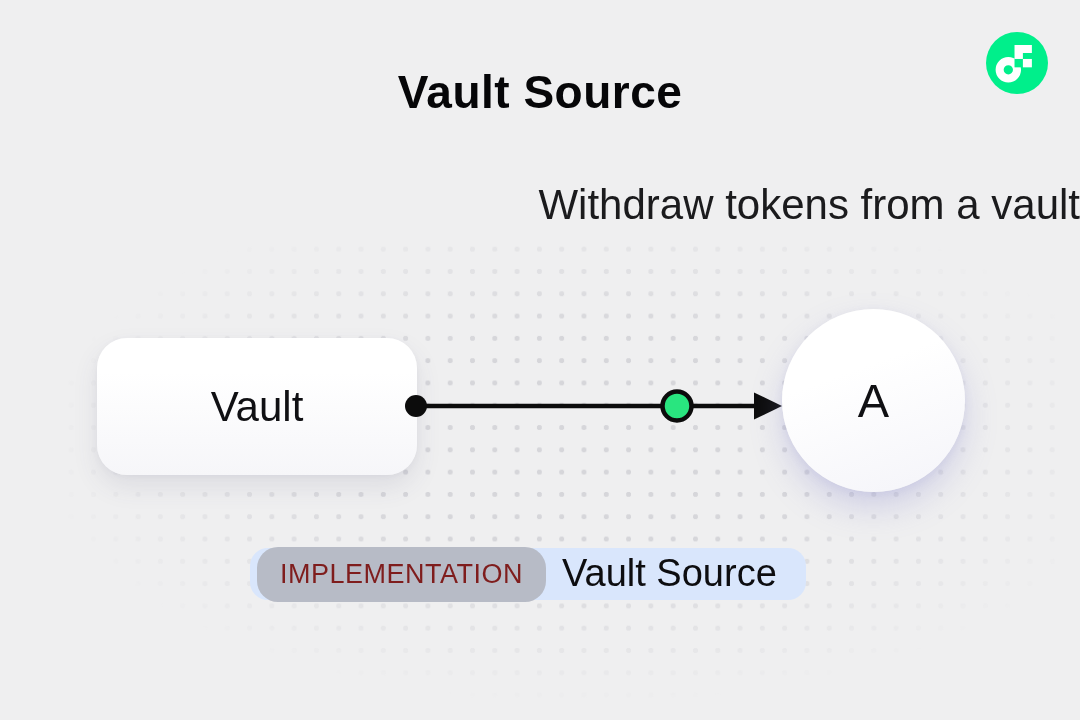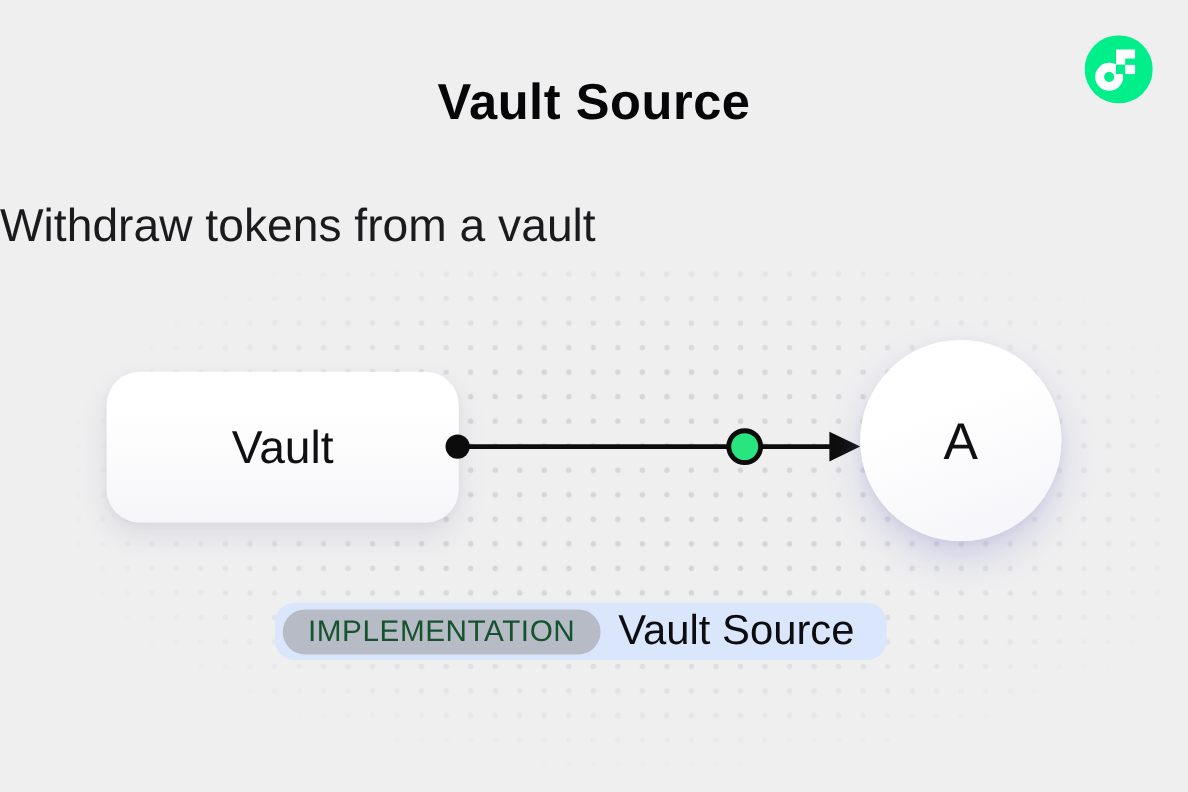--- a/index.html
+++ b/index.html
@@ -28,21 +28,21 @@
     text-align: center;
     font-size: 46px;
     font-weight: 700;
     letter-spacing: 0.5px;
     color: #060608;
   }
 
   .page-subtitle {
     position: absolute;
     top: 181px; left: 0; width: 1080px;
-    text-align: left;
+    text-align: right;
     font-size: 42px;
     font-weight: 400;
     color: #1B1B1D;
   }
 
   .flow-logo {
     position: absolute;
     top: 32px; left: 986px;
     width: 62px; height: 62px;
   }
@@ -82,28 +82,28 @@
     left: 250px; top: 548px;
     width: 556px; height: 52px;
     background: #D9E6FC;
     border-radius: 18px;
     display: flex; align-items: center;
     gap: 16px;
   }
 
   .implementation-tag {
     margin-left: 7px;
-    height: 41px;
+    height: 55px;
     background: #B7BBC6;
     border-radius: 21px;
     display: flex; align-items: center;
     padding: 0 23px;
     font-size: 27px;
     letter-spacing: 0.5px;
-    color: #14532d;
+    color: #7f1d1d;
   }
 
   .badge-label {
     font-size: 38px;
     color: #0D0D10;
     padding-bottom: 2px;
   }
 </style>
 </head>
 <body>

